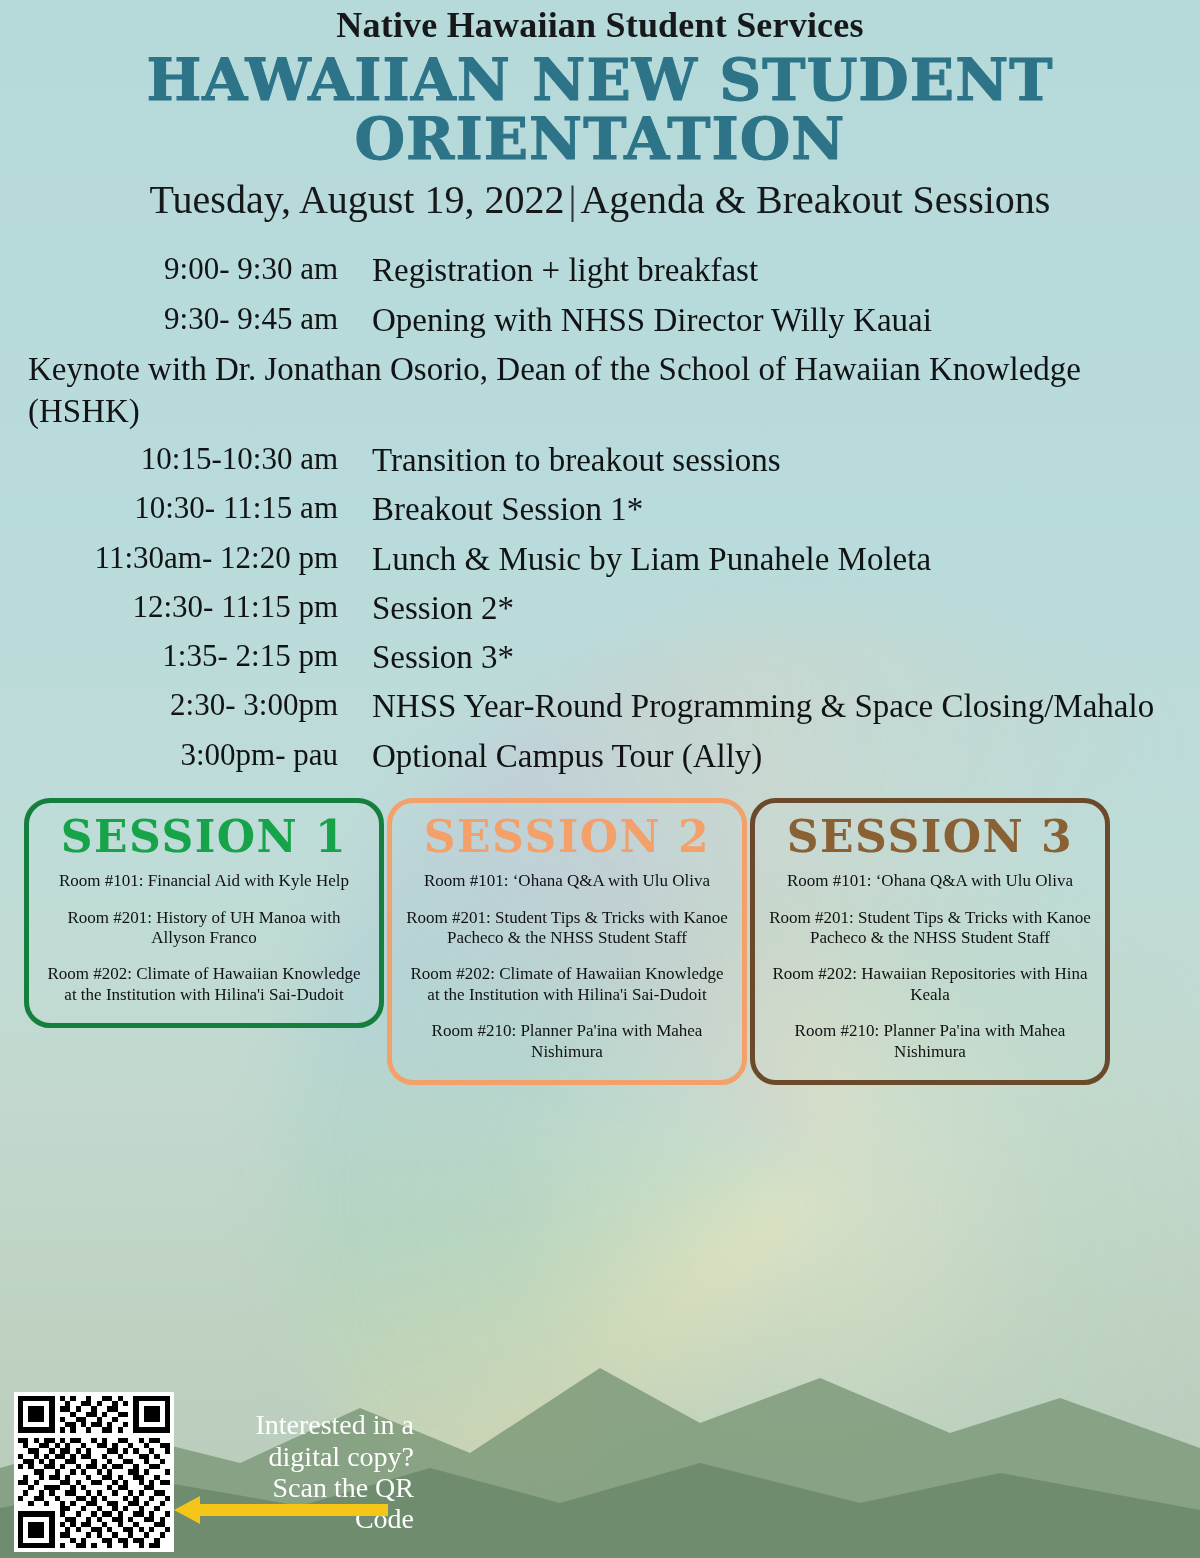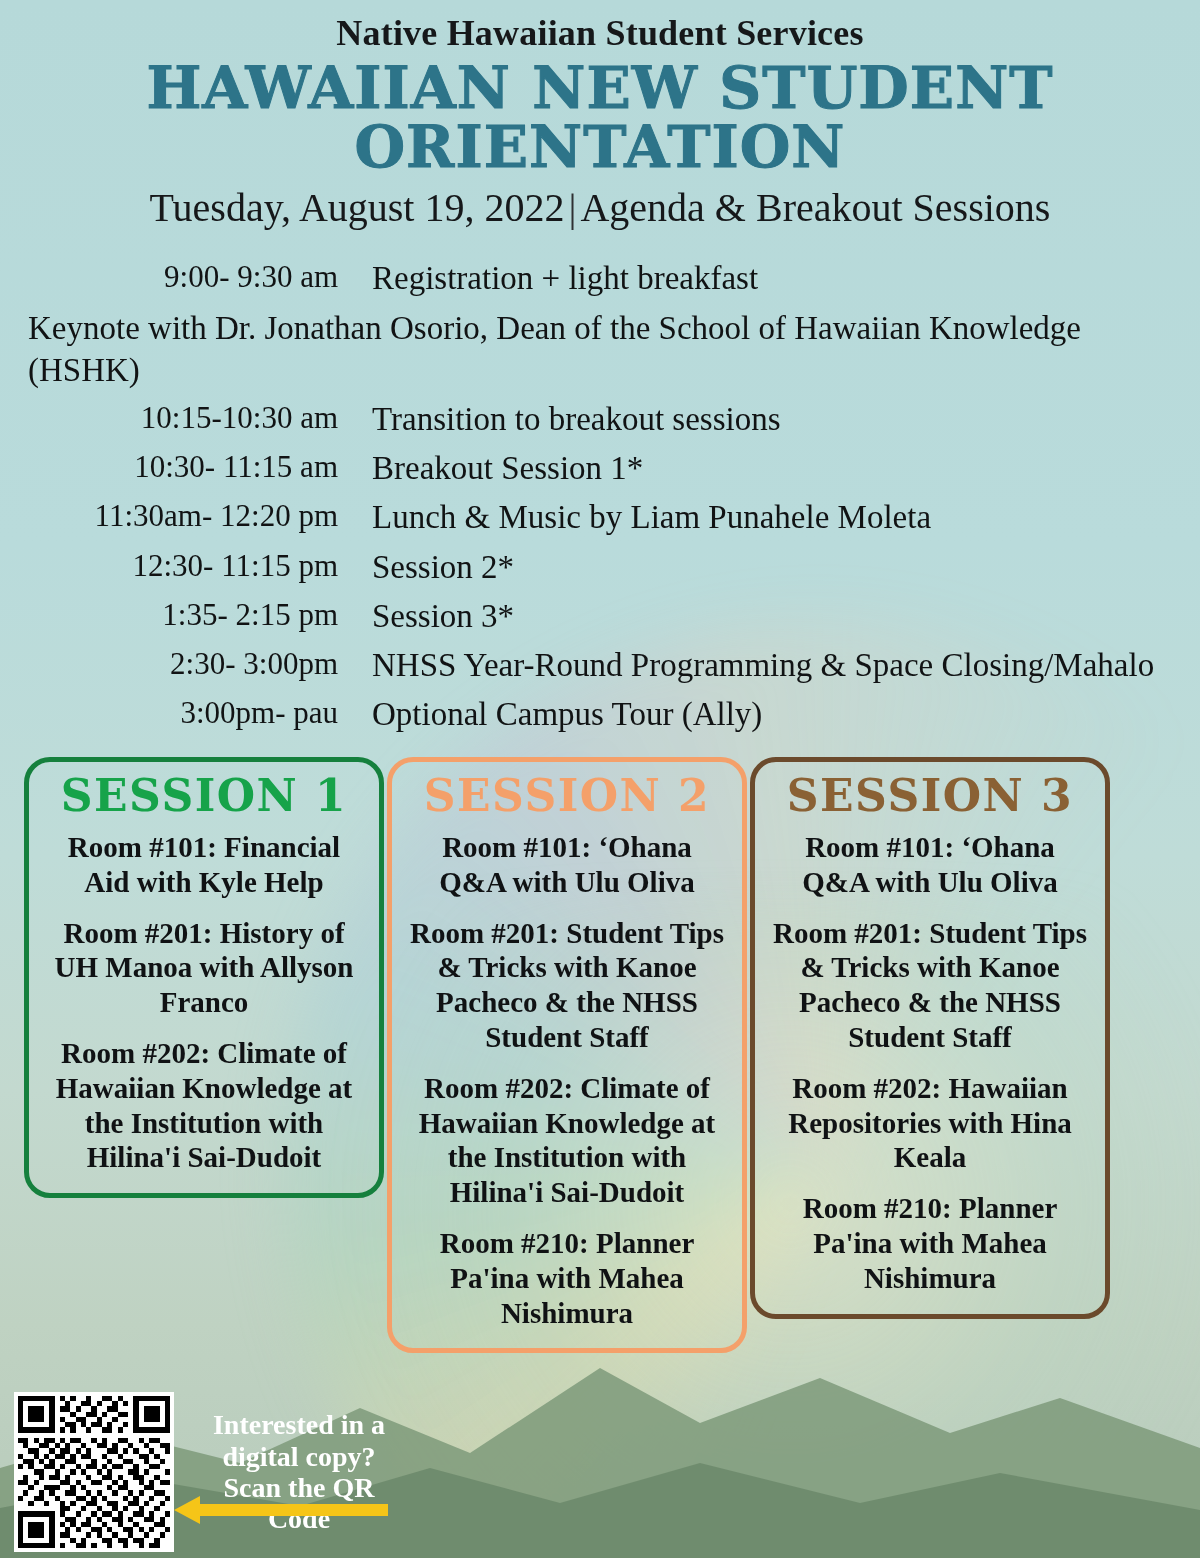--- a/index.html
+++ b/index.html
@@ -58,21 +58,21 @@
     pointer-events: none;
   }
   .content {
     position: relative;
     z-index: 3;
   }
 
   
   .hdr {
     text-align: center;
-    padding-top: 14px;
+    padding-top: 6px;
   }
   .hdr-sup {
     font-size: 36px;
     font-weight: bold;
     color: #16181a;
     letter-spacing: 0.2px;
     line-height: 1.1;
   }
   .hdr-main {
     font-family: "DejaVu Serif", serif;
@@ -143,26 +143,26 @@
     font-family: "DejaVu Serif", serif;
     font-size: 44px;
     font-weight: bold;
     text-align: center;
     letter-spacing: 1.5px;
     text-transform: uppercase;
     line-height: 1.1;
     margin: 2px 0 10px;
   }
   .card-item {
-    font-size: 29px;
+    font-size: 17px;
     line-height: 1.2;
     text-align: center;
     color: #101214;
     margin-bottom: 16px;
-    font-weight: bold;
+    font-weight: normal;
   }
   .card-item:last-child { margin-bottom: 0; }
 
   .s1 { border-color: #15803d; }
   .s1 .card-title { color: #16a34a; }
   .s2 { border-color: #f4a06a; }
   .s2 .card-title { color: #f4a06a; }
   .s3 { border-color: #6b4a2c; }
   .s3 .card-title { color: #8a6134; }
 
@@ -179,24 +179,24 @@
     width: 160px;
     height: 160px;
     background: #fff;
     padding: 4px;
     box-sizing: border-box;
   }
   .qr-text {
     font-size: 28px;
     line-height: 1.12;
     color: #fff;
-    text-align: center;
+    text-align: right;
     width: 230px;
     padding-left: 10px;
-    font-weight: bold;
+    font-weight: normal;
     position: relative;
   }
   .arrow {
     position: absolute;
     left: -8px;
     bottom: 8px;
   }
 </style>
 </head>
 <body>
@@ -218,20 +218,24 @@
       <div class="hdr-main">Hawaiian New Student Orientation</div>
       <div class="hdr-sub">
         <span>Tuesday, August 19, 2022</span><span class="divider">|</span><span>Agenda &amp; Breakout Sessions</span>
       </div>
     </div>
 
     <div class="agenda">
       <div class="agenda-row">
         <div class="ag-time">9:00- 9:30 am</div>
         <div class="ag-desc">Registration + light breakfast</div>
+      </div>
+      <div class="agenda-row">
+        <div class="ag-time">9:30- 9:45 am</div>
+        <div class="ag-desc">Opening with NHSS Director Willy Kauai</div>
       </div>
       <div class="agenda-row">
         <div class="ag-desc">Keynote with Dr. Jonathan Osorio, Dean of the School of Hawaiian Knowledge (HSHK)</div>
       </div>
       <div class="agenda-row">
         <div class="ag-time">10:15-10:30 am</div>
         <div class="ag-desc">Transition to breakout sessions</div>
       </div>
       <div class="agenda-row">
         <div class="ag-time">10:30- 11:15 am</div>

